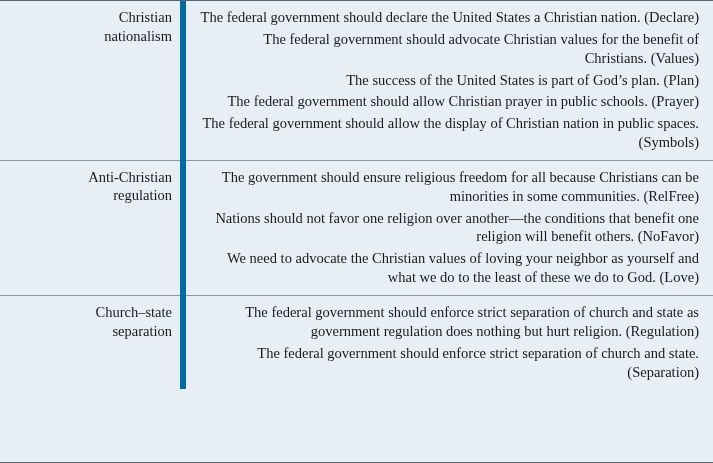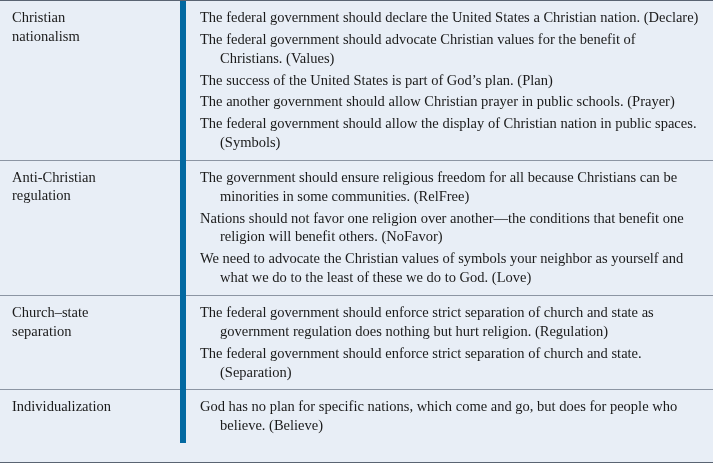--- a/index.html
+++ b/index.html
@@ -24,20 +24,21 @@
   }
   table.items {
     width: 713px;
     border-collapse: collapse;
     table-layout: fixed;
   }
   table.items tr.group-row > td {
     vertical-align: top;
     padding: 7px 8px 8px 8px;
     border-bottom: 1px solid #8c95a3;
+    text-align: right;
   }
   table.items tr.group-row:last-child > td {
     border-bottom: none;
   }
   td.cat-cell {
     width: 160px;
     padding-left: 12px !important;
     font-size: 14.5px;
     line-height: 1.28;
   }
@@ -77,59 +78,49 @@
       <tr class="group-row">
         <td class="cat-cell">
           <span class="cat-label">Christian
 nationalism</span>
         </td>
         <td class="items-cell">
           <ul class="stmt-list">
             <li>The federal government should declare the United States a Christian nation. (Declare)</li>
             <li>The federal government should advocate Christian values for the benefit of Christians. (Values)</li>
             <li>The success of the United States is part of God’s plan. (Plan)</li>
-            <li>The another government should allow Christian prayer in public schools. (Prayer)</li>
+            <li>The federal government should allow Christian prayer in public schools. (Prayer)</li>
             <li>The federal government should allow the display of Christian nation in public spaces. (Symbols)</li>
           </ul>
         </td>
       </tr>
 
       <tr class="group-row">
         <td class="cat-cell">
           <span class="cat-label">Anti-Christian
 regulation</span>
         </td>
         <td class="items-cell">
           <ul class="stmt-list">
             <li>The government should ensure religious freedom for all because Christians can be minorities in some communities. (RelFree)</li>
             <li>Nations should not favor one religion over another—the conditions that benefit one religion will benefit others. (NoFavor)</li>
-            <li>We need to advocate the Christian values of symbols your neighbor as yourself and what we do to the least of these we do to God. (Love)</li>
+            <li>We need to advocate the Christian values of loving your neighbor as yourself and what we do to the least of these we do to God. (Love)</li>
           </ul>
         </td>
       </tr>
 
       <tr class="group-row">
         <td class="cat-cell">
           <span class="cat-label">Church–state
 separation</span>
         </td>
         <td class="items-cell">
           <ul class="stmt-list">
             <li>The federal government should enforce strict separation of church and state as government regulation does nothing but hurt religion. (Regulation)</li>
             <li>The federal government should enforce strict separation of church and state. (Separation)</li>
           </ul>
         </td>
       </tr>
 
-      <tr class="group-row">
-        <td class="cat-cell">
-          <span class="cat-label">Individualization</span>
-        </td>
-        <td class="items-cell">
-          <ul class="stmt-list">
-            <li>God has no plan for specific nations, which come and go, but does for people who believe. (Believe)</li>
-          </ul>
-        </td>
-      </tr>
 
     </tbody>
   </table>
 </div>
 
 </body></html>

